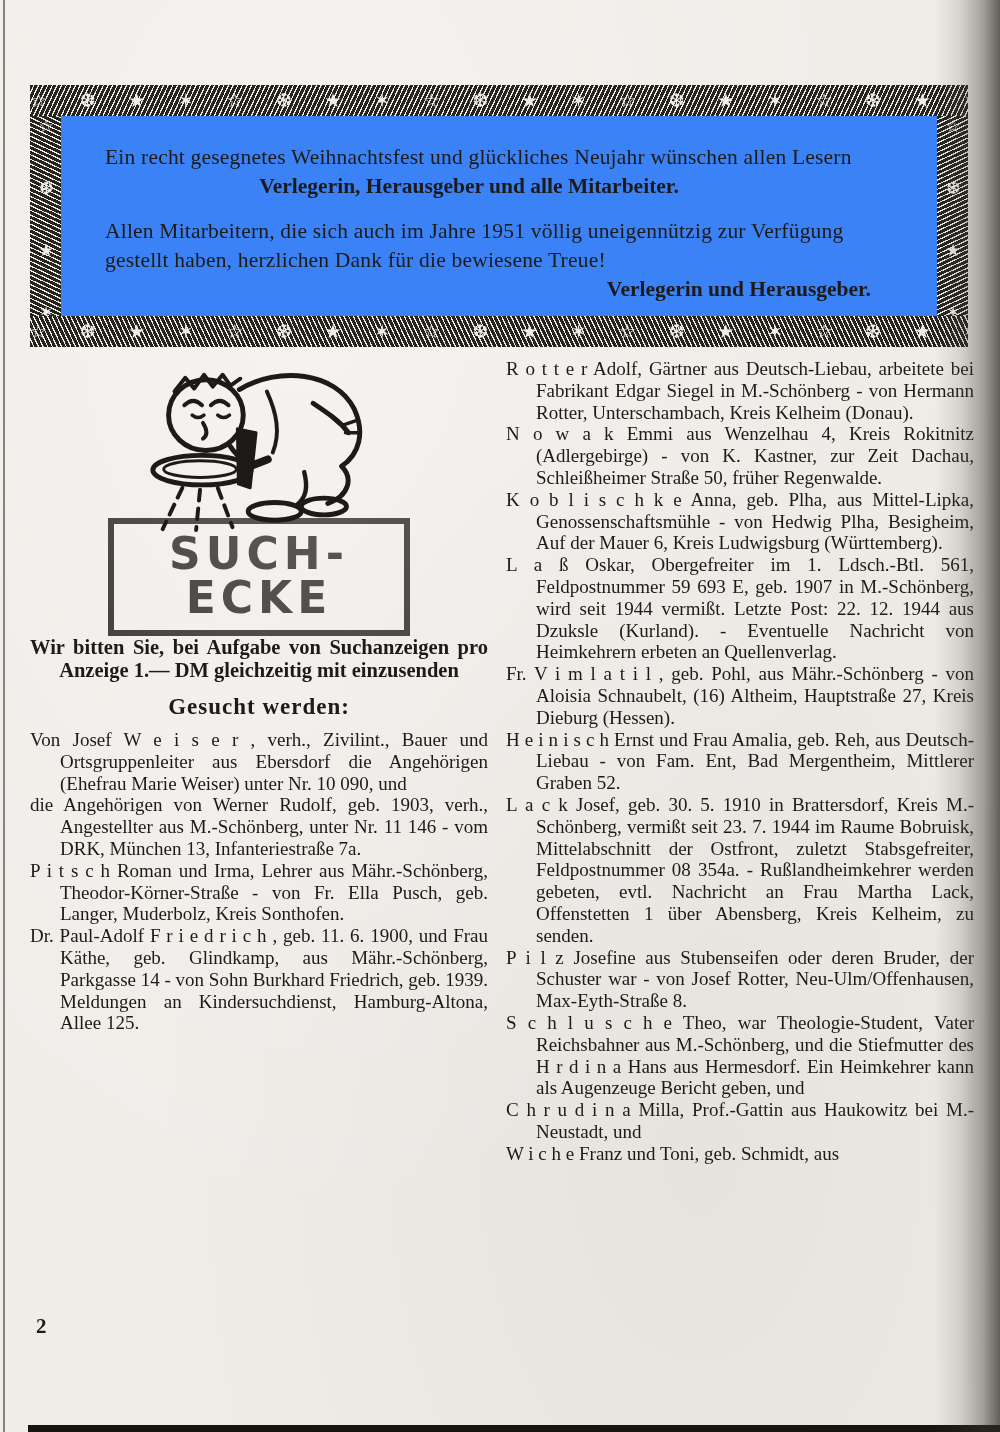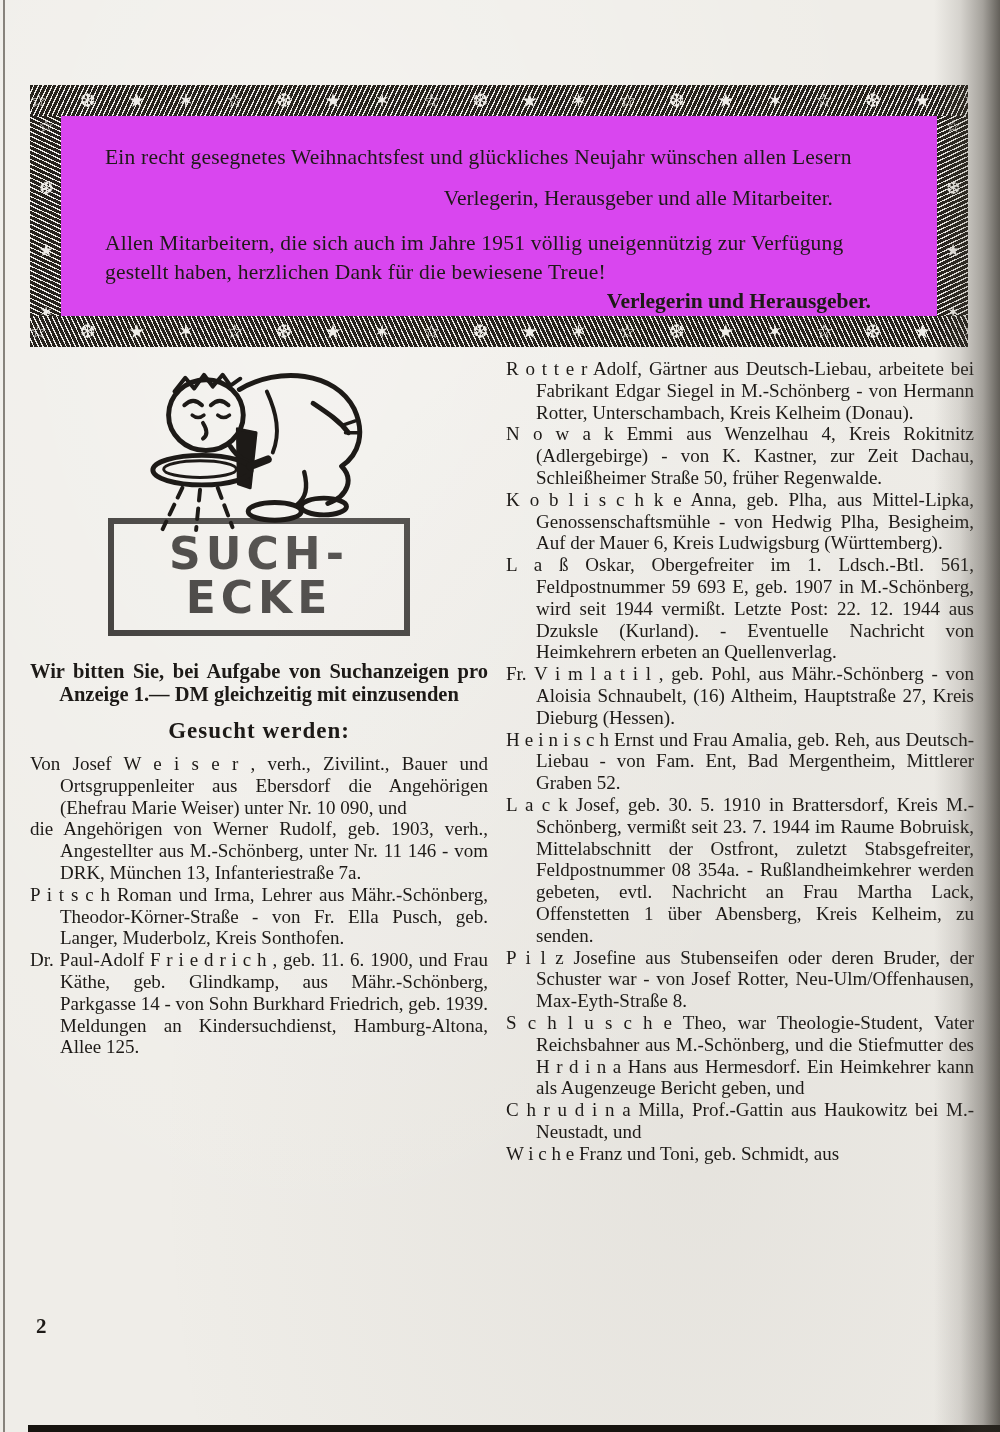--- a/index.html
+++ b/index.html
@@ -40,44 +40,44 @@
                 background:repeating-linear-gradient(65deg, #26221c 0 3px, #efede8 3px 4.2px); }
   .orn-left, .orn-right {
     top:31px; bottom:31px; width:31px;
     writing-mode:vertical-rl; text-orientation:upright;
     line-height:31px; font-size:17px; letter-spacing:11px;
   }
   .orn-left  { left:0;  background:repeating-linear-gradient(25deg, #26221c 0 3px, #efede8 3px 4.2px); }
   .orn-right { right:0; background:repeating-linear-gradient(155deg, #26221c 0 3px, #efede8 3px 4.2px); }
   .greeting-inner {
     position:absolute; left:31px; right:31px; top:31px; bottom:31px;
-    background:#d946ef; padding:27px 40px 14px 44px;
+    background:#3b82f6; padding:27px 40px 14px 44px;
     font-size:21.5px; line-height:29px;
   }
   .greeting-line { letter-spacing:0.2px; }
-  .greeting-sig1 { font-weight:normal; text-align:right; padding-right:64px;margin-top:12px; }
+  .greeting-sig1 { font-weight:bold; text-align:center; padding-right:64px; }
   .greeting-gap  { height:16px; }
   .greeting-sig2 { font-weight:bold; text-align:right; padding-right:26px; }
 
   
   .col-left  { position:absolute; left:30px;  top:362px; width:458px; }
   .col-right { position:absolute; left:506px; top:358px; width:468px; }
 
   .illustration-wrap { width:310px; margin:0 auto; text-align:center; }
   .illustration-wrap svg { display:block; margin:0 auto -16px; }
   .suchecke-box {
     width:302px; margin:0 auto; position:relative; z-index:-1;
     border:6px solid #1d1a17;
     padding:8px 0 10px;
     text-align:center;
     font-family:"DejaVu Sans",sans-serif; font-weight:bold;
     font-size:44px; letter-spacing:5px; line-height:1;
   }
   .notice {
-    margin-top:24px; font-weight:bold;
+    margin-top:0; font-weight:bold;
     font-size:20.5px; line-height:22.5px;
     text-align:justify; text-align-last:center;
   }
   .gesucht-heading {
     margin:13px 0 9px; text-align:center;
     font-size:23px; font-weight:bold; letter-spacing:1px;
   }
   .entry {
     font-size:19px; line-height:21.8px;
     text-align:justify;

